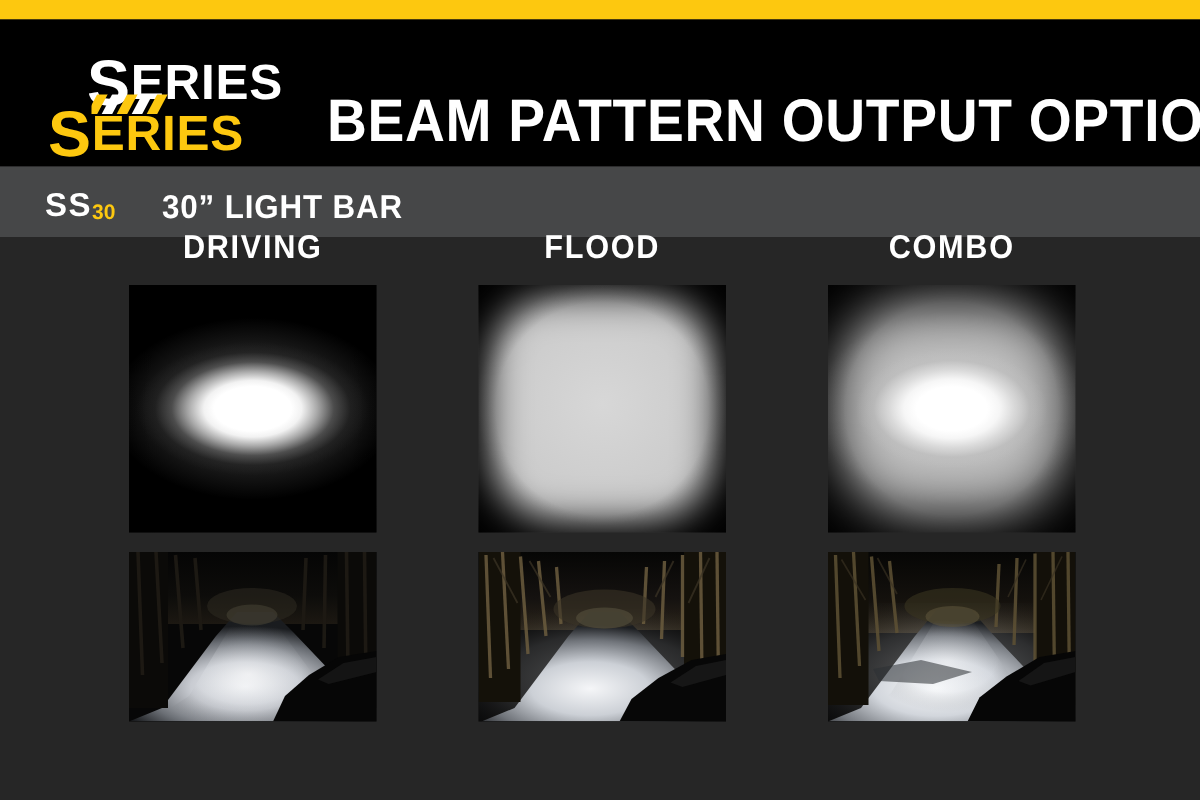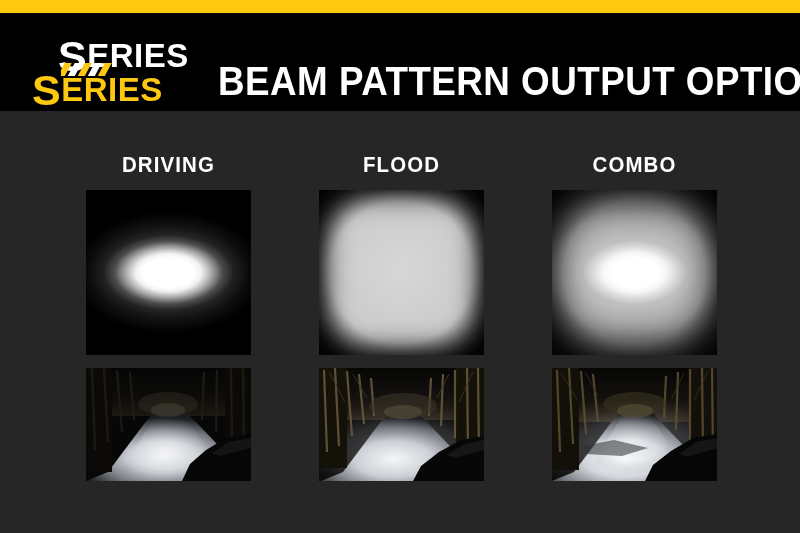--- a/index.html
+++ b/index.html
@@ -234,20 +234,24 @@
         <i style="left:20px; background:#fdc80f;"></i>
         <i style="left:30px; background:#ffffff;"></i>
         <i style="left:40px; background:#fdc80f;"></i>
       </div>
       <div class="logo-series"><span class="cap">S</span><span>ERIES</span></div>
     </div>
 
     <div class="main-title">BEAM PATTERN OUTPUT OPTIONS</div>
   </div>
 
+  <div class="subbar">
+    <div class="badge"><span>SS</span><span class="sub">30</span></div>
+    <div class="subtitle">30” LIGHT BAR</div>
+  </div>
 
   <div class="col col-0">
     <div class="col-label">DRIVING</div>
 
     <div class="beam beam-driving">
       <div class="layer l2"></div>
       <div class="layer l1"></div>
       <div class="layer vig"></div>
     </div>
 

